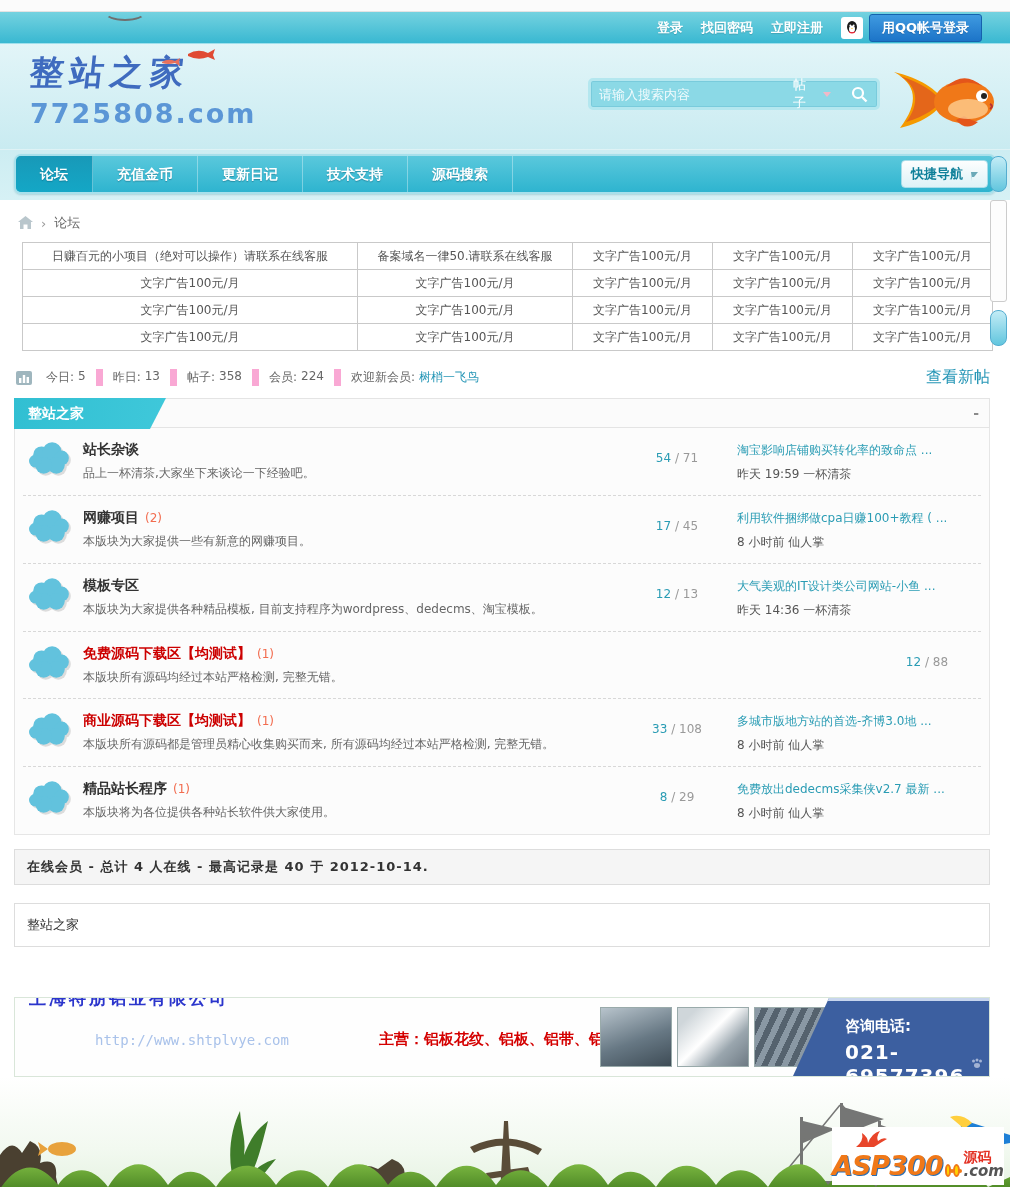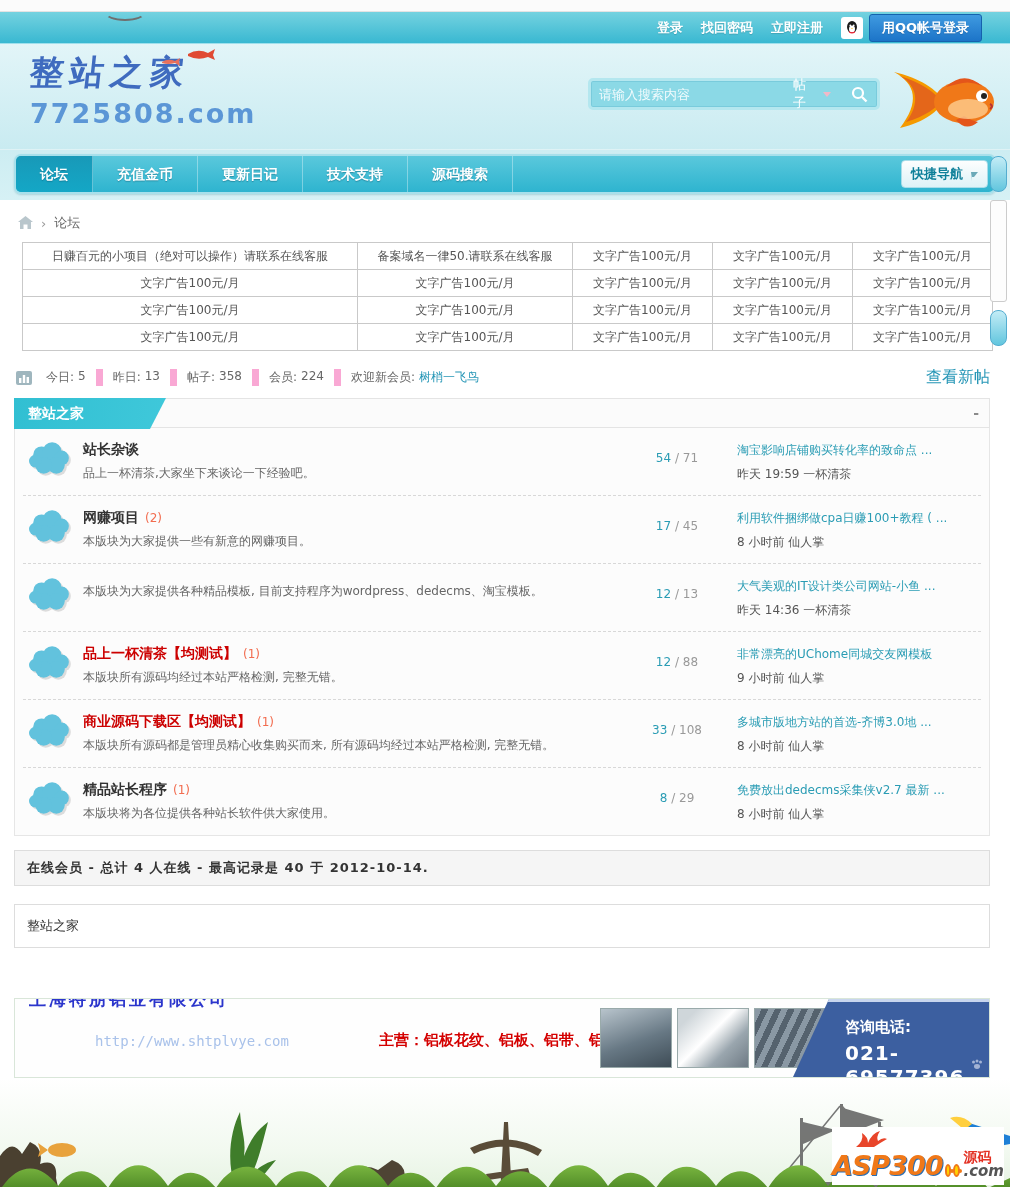--- a/index.html
+++ b/index.html
@@ -352,20 +352,21 @@
               <g fill="#62c2dd">
                 <circle cx="12" cy="13" r="8"></circle>
                 <circle cx="22" cy="10" r="9"></circle>
                 <circle cx="31" cy="16" r="7"></circle>
                 <circle cx="26" cy="23" r="8"></circle>
                 <circle cx="14" cy="23" r="8"></circle>
                 <circle cx="6" cy="19" r="6"></circle>
               </g>
             </svg></span>
         <div class="fmain">
+          <div><a class="ftitle">模板专区</a><em class="fcount"></em></div>
           <p class="fdesc">本版块为大家提供各种精品模板, 目前支持程序为wordpress、dedecms、淘宝模板。</p>
         </div>
         <div class="fnums"><span class="fthreads">12</span> <span>/</span> <span>13</span></div>
         <div class="flast">
           <a>大气美观的IT设计类公司网站-小鱼 ...</a>
           <p>昨天 14:36 一杯清茶</p>
         </div>
       </div>
 
       <div class="forum-row">
@@ -373,28 +374,24 @@
               <g fill="#62c2dd">
                 <circle cx="12" cy="13" r="8"></circle>
                 <circle cx="22" cy="10" r="9"></circle>
                 <circle cx="31" cy="16" r="7"></circle>
                 <circle cx="26" cy="23" r="8"></circle>
                 <circle cx="14" cy="23" r="8"></circle>
                 <circle cx="6" cy="19" r="6"></circle>
               </g>
             </svg></span>
         <div class="fmain">
-          <div><a class="ftitle red">品上一杯清茶【均测试】</a><em class="fcount">(1)</em></div>
+          <div><a class="ftitle red">免费源码下载区【均测试】</a><em class="fcount">(1)</em></div>
           <p class="fdesc">本版块所有源码均经过本站严格检测, 完整无错。</p>
         </div>
         <div class="fnums"><span class="fthreads">12</span> <span>/</span> <span>88</span></div>
-        <div class="flast">
-          <a>非常漂亮的UChome同城交友网模板</a>
-          <p>9 小时前 仙人掌</p>
-        </div>
       </div>
 
       <div class="forum-row">
         <span class="ficon"><svg width="42" height="36" viewBox="0 0 40 34">
               <g fill="#62c2dd">
                 <circle cx="12" cy="13" r="8"></circle>
                 <circle cx="22" cy="10" r="9"></circle>
                 <circle cx="31" cy="16" r="7"></circle>
                 <circle cx="26" cy="23" r="8"></circle>
                 <circle cx="14" cy="23" r="8"></circle>

